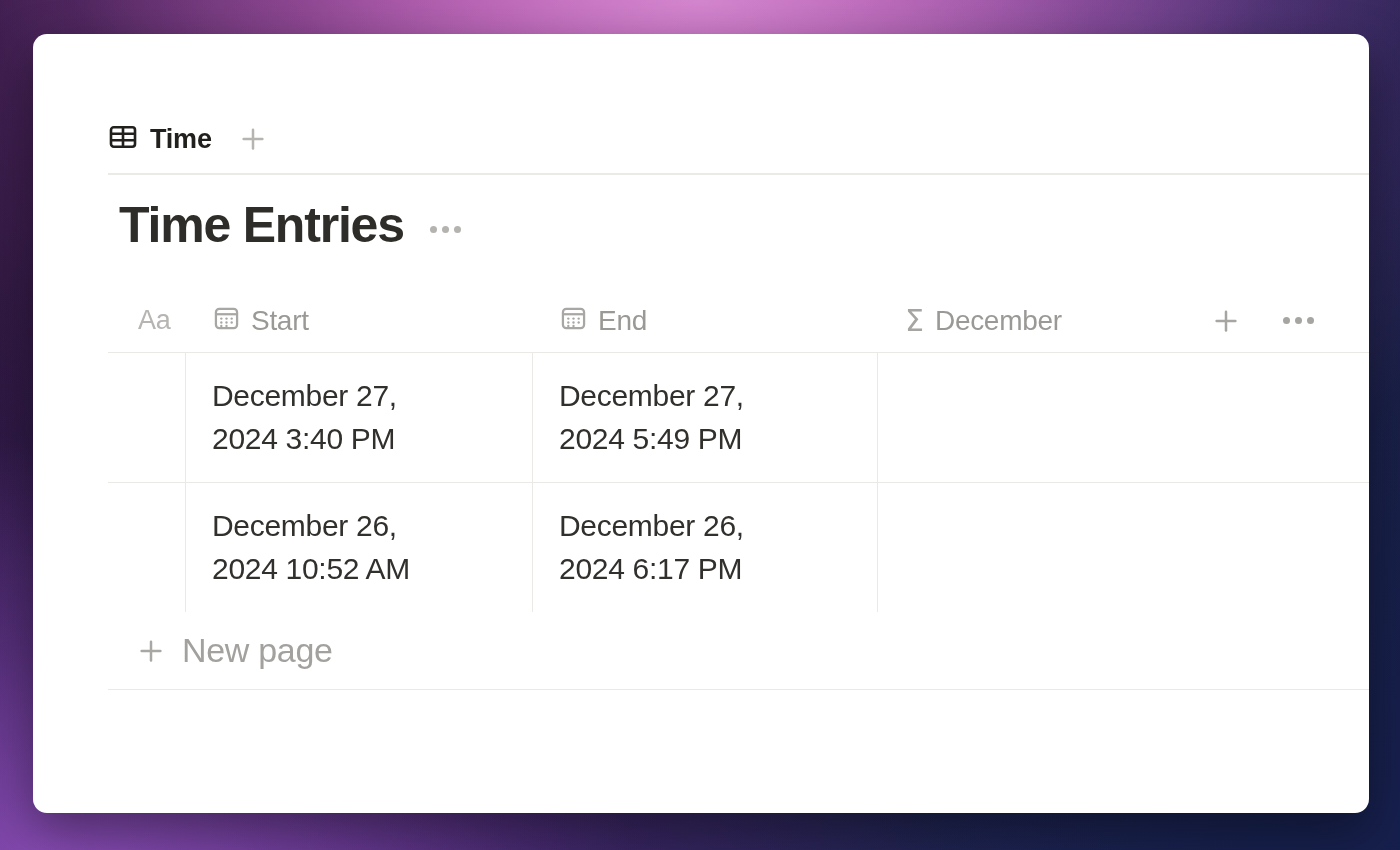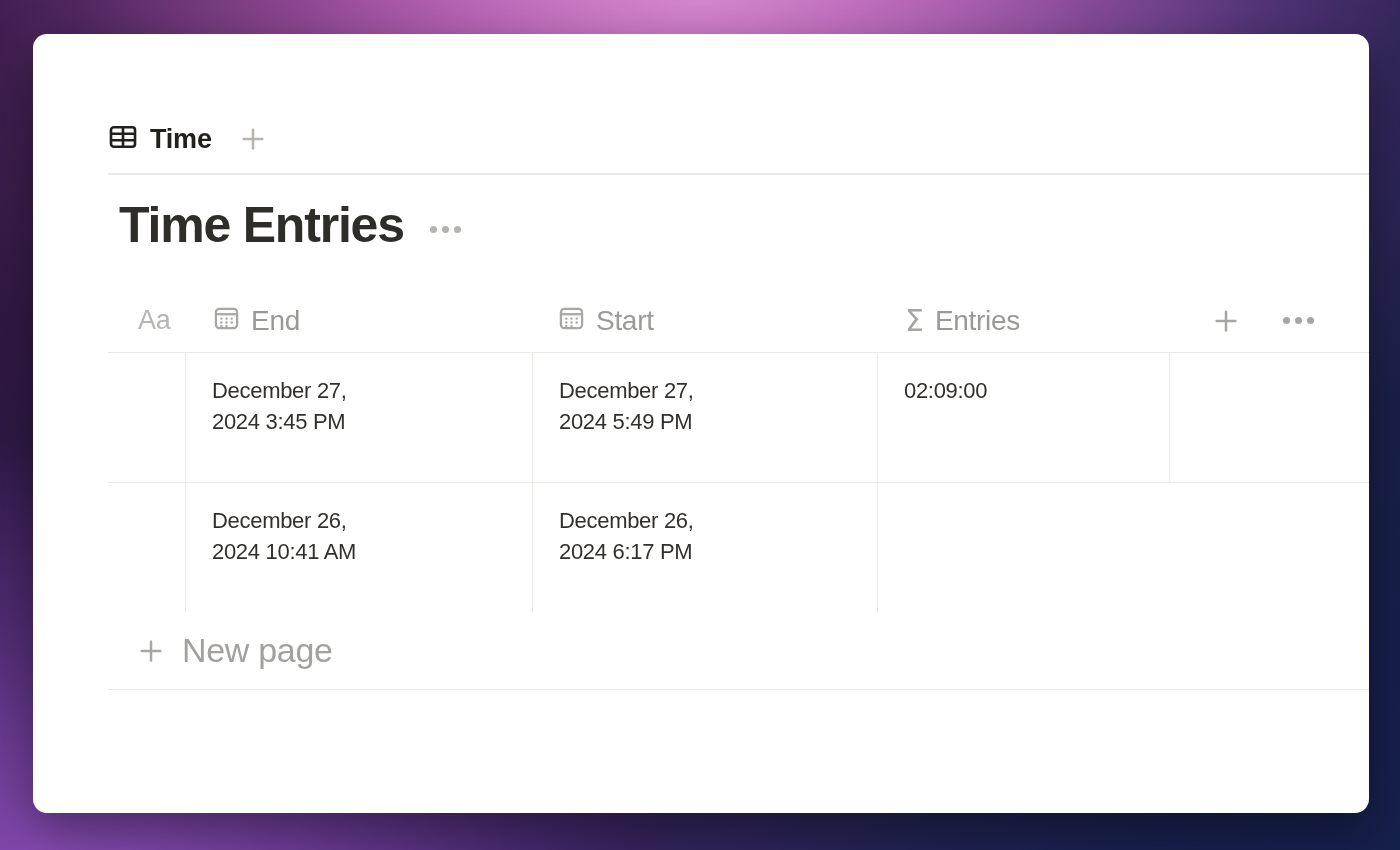--- a/index.html
+++ b/index.html
@@ -191,21 +191,21 @@
   .trow {
     display: flex;
     border-top: 1.5px solid #ebe9e6;
     height: 130px;
   }
   .trow:last-of-type { border-bottom: 1.5px solid #ebe9e6; }
 
   .td {
     padding: 22px 26px 0 26px;
     border-left: 1.5px solid #ebe9e6;
-    font-size: 22px;
+    font-size: 30px;
     color: #32302d;
     line-height: 1.42;
     letter-spacing: -0.3px;
     cursor: text;
     overflow: hidden;
   }
   .td.col-title { border-left: none; }
   .td.col-extra { border-left: 1.5px solid #ebe9e6; }
   .td .l2 { display: block; }
 
@@ -265,20 +265,40 @@
       <span></span>
     </div>
   </div>
 
   <div class="table-wrap">
 
     <div class="thead">
 
       <div class="th first col-title">
         <span class="th-label aa">Aa</span>
+      </div>
+
+      <div class="th col-start">
+        <span class="th-icon">
+          <svg width="27" height="27" viewBox="0 0 24 24" fill="none">
+            <rect x="2.6" y="3.4" width="18.8" height="17.2" rx="3" stroke="#a9a7a4" stroke-width="2"></rect>
+            <path d="M2.6 8.2 H21.4" stroke="#a9a7a4" stroke-width="2"></path>
+            <g fill="#a9a7a4">
+              <circle cx="7.4" cy="12.1" r="1.05"></circle>
+                <circle cx="12" cy="12.1" r="1.05"></circle>
+                <circle cx="16.6" cy="12.1" r="1.05"></circle>
+              <circle cx="7.4" cy="15.6" r="1.05"></circle>
+                <circle cx="12" cy="15.6" r="1.05"></circle>
+                <circle cx="16.6" cy="15.6" r="1.05"></circle>
+              <circle cx="7.4" cy="18.6" r="1.05"></circle>
+                <circle cx="12" cy="18.6" r="1.05"></circle>
+            </g>
+          </svg>
+        </span>
+        <span class="th-label">Start</span>
       </div>
 
       <div class="th col-end">
         <span class="th-icon">
           <svg width="27" height="27" viewBox="0 0 24 24" fill="none">
             <rect x="2.6" y="3.4" width="18.8" height="17.2" rx="3" stroke="#a9a7a4" stroke-width="2"></rect>
             <path d="M2.6 8.2 H21.4" stroke="#a9a7a4" stroke-width="2"></path>
             <g fill="#a9a7a4">
               <circle cx="7.4" cy="12.1" r="1.05"></circle>
                 <circle cx="12" cy="12.1" r="1.05"></circle>
@@ -287,43 +307,23 @@
                 <circle cx="12" cy="15.6" r="1.05"></circle>
                 <circle cx="16.6" cy="15.6" r="1.05"></circle>
               <circle cx="7.4" cy="18.6" r="1.05"></circle>
                 <circle cx="12" cy="18.6" r="1.05"></circle>
             </g>
           </svg>
         </span>
         <span class="th-label">End</span>
       </div>
 
-      <div class="th col-start">
-        <span class="th-icon">
-          <svg width="27" height="27" viewBox="0 0 24 24" fill="none">
-            <rect x="2.6" y="3.4" width="18.8" height="17.2" rx="3" stroke="#a9a7a4" stroke-width="2"></rect>
-            <path d="M2.6 8.2 H21.4" stroke="#a9a7a4" stroke-width="2"></path>
-            <g fill="#a9a7a4">
-              <circle cx="7.4" cy="12.1" r="1.05"></circle>
-                <circle cx="12" cy="12.1" r="1.05"></circle>
-                <circle cx="16.6" cy="12.1" r="1.05"></circle>
-              <circle cx="7.4" cy="15.6" r="1.05"></circle>
-                <circle cx="12" cy="15.6" r="1.05"></circle>
-                <circle cx="16.6" cy="15.6" r="1.05"></circle>
-              <circle cx="7.4" cy="18.6" r="1.05"></circle>
-                <circle cx="12" cy="18.6" r="1.05"></circle>
-            </g>
-          </svg>
-        </span>
-        <span class="th-label">Start</span>
-      </div>
-
       <div class="th col-dur">
         <span class="th-icon sigma">Σ</span>
-        <span class="th-label">Entries</span>
+        <span class="th-label">December</span>
       </div>
 
       <div class="th-actions">
         <div class="hdr-add">
           <svg width="30" height="30" viewBox="0 0 24 24" fill="none">
             <line x1="12" y1="4.5" x2="12" y2="19.5" stroke="#a7a5a2" stroke-width="2" stroke-linecap="round"></line>
             <line x1="4.5" y1="12" x2="19.5" y2="12" stroke="#a7a5a2" stroke-width="2" stroke-linecap="round"></line>
           </svg>
         </div>
         <div class="hdr-more">
@@ -331,35 +331,34 @@
           <span></span>
           <span></span>
         </div>
       </div>
     </div>
 
     <div class="trow">
       <div class="td col-title"></div>
       <div class="td col-start">
         <span>December 27,</span>
-        <span class="l2">2024 3:45 PM</span>
+        <span class="l2">2024 3:40 PM</span>
       </div>
       <div class="td col-end">
         <span>December 27,</span>
         <span class="l2">2024 5:49 PM</span>
       </div>
-      <div class="td col-dur">02:09:00</div>
       <div class="td col-extra"></div>
     </div>
 
     <div class="trow">
       <div class="td col-title"></div>
       <div class="td col-start">
         <span>December 26,</span>
-        <span class="l2">2024 10:41 AM</span>
+        <span class="l2">2024 10:52 AM</span>
       </div>
       <div class="td col-end">
         <span>December 26,</span>
         <span class="l2">2024 6:17 PM</span>
       </div>
       <div class="td col-extra"></div>
     </div>
 
     <div class="new-row">
       <span class="new-plus">

